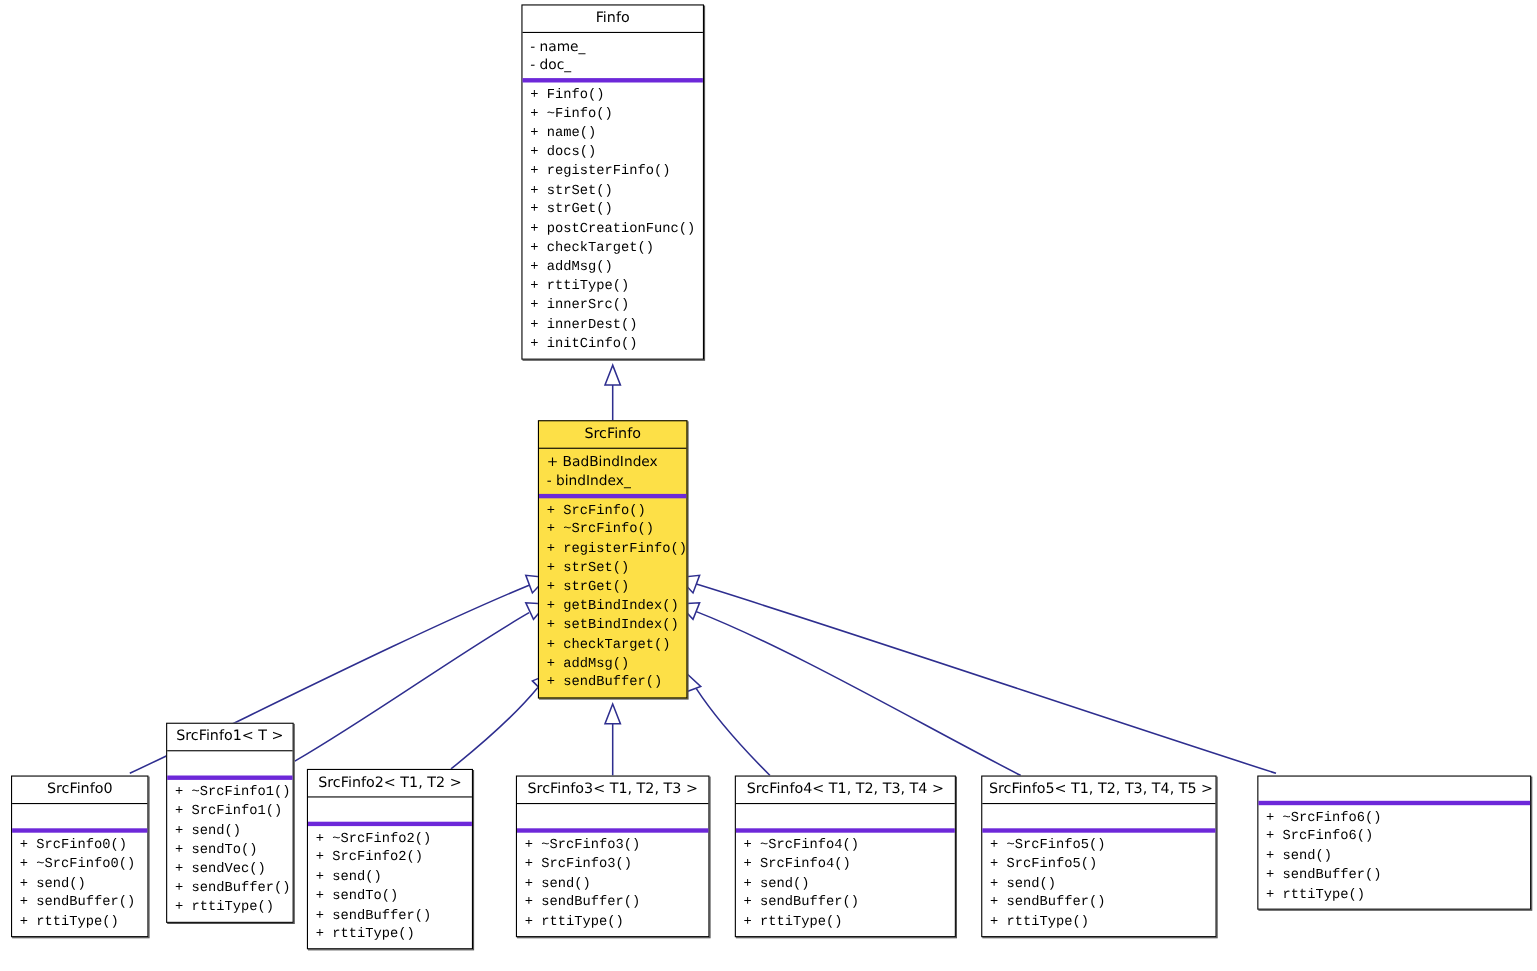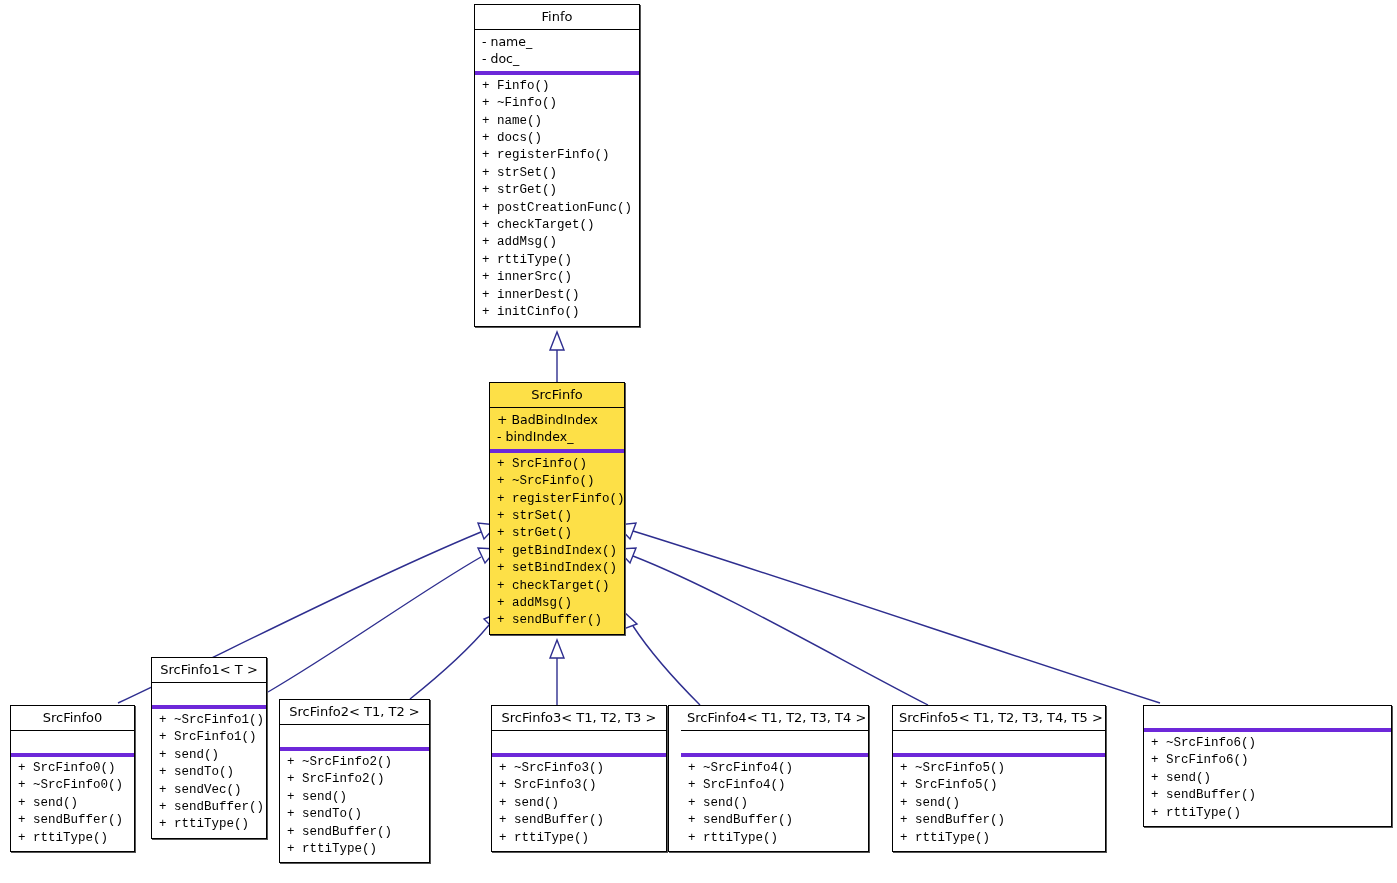--- a/index.html
+++ b/index.html
@@ -156,33 +156,33 @@
     <div class="cls-ops">
       <div class="member">+ ~SrcFinfo2()</div>
       <div class="member">+ SrcFinfo2()</div>
       <div class="member">+ send()</div>
       <div class="member">+ sendTo()</div>
       <div class="member">+ sendBuffer()</div>
       <div class="member">+ rttiType()</div>
     </div>
   </div>
 
-  <div class="uml-class" style="left:469px;top:705px;width:176px;margin-left:22px;">
+  <div class="uml-class" style="left:469px;top:705px;width:176px;">
     <div class="cls-title">SrcFinfo3&lt; T1, T2, T3 &gt;</div>
     <div class="cls-attrs empty"></div>
     <div class="cls-ops">
       <div class="member">+ ~SrcFinfo3()</div>
       <div class="member">+ SrcFinfo3()</div>
       <div class="member">+ send()</div>
       <div class="member">+ sendBuffer()</div>
       <div class="member">+ rttiType()</div>
     </div>
   </div>
 
-  <div class="uml-class" style="left:668px;top:705px;width:201px;padding-left:12px;">
+  <div class="uml-class" style="left:668px;top:705px;width:201px;">
     <div class="cls-title">SrcFinfo4&lt; T1, T2, T3, T4 &gt;</div>
     <div class="cls-attrs empty"></div>
     <div class="cls-ops">
       <div class="member">+ ~SrcFinfo4()</div>
       <div class="member">+ SrcFinfo4()</div>
       <div class="member">+ send()</div>
       <div class="member">+ sendBuffer()</div>
       <div class="member">+ rttiType()</div>
     </div>
   </div>

